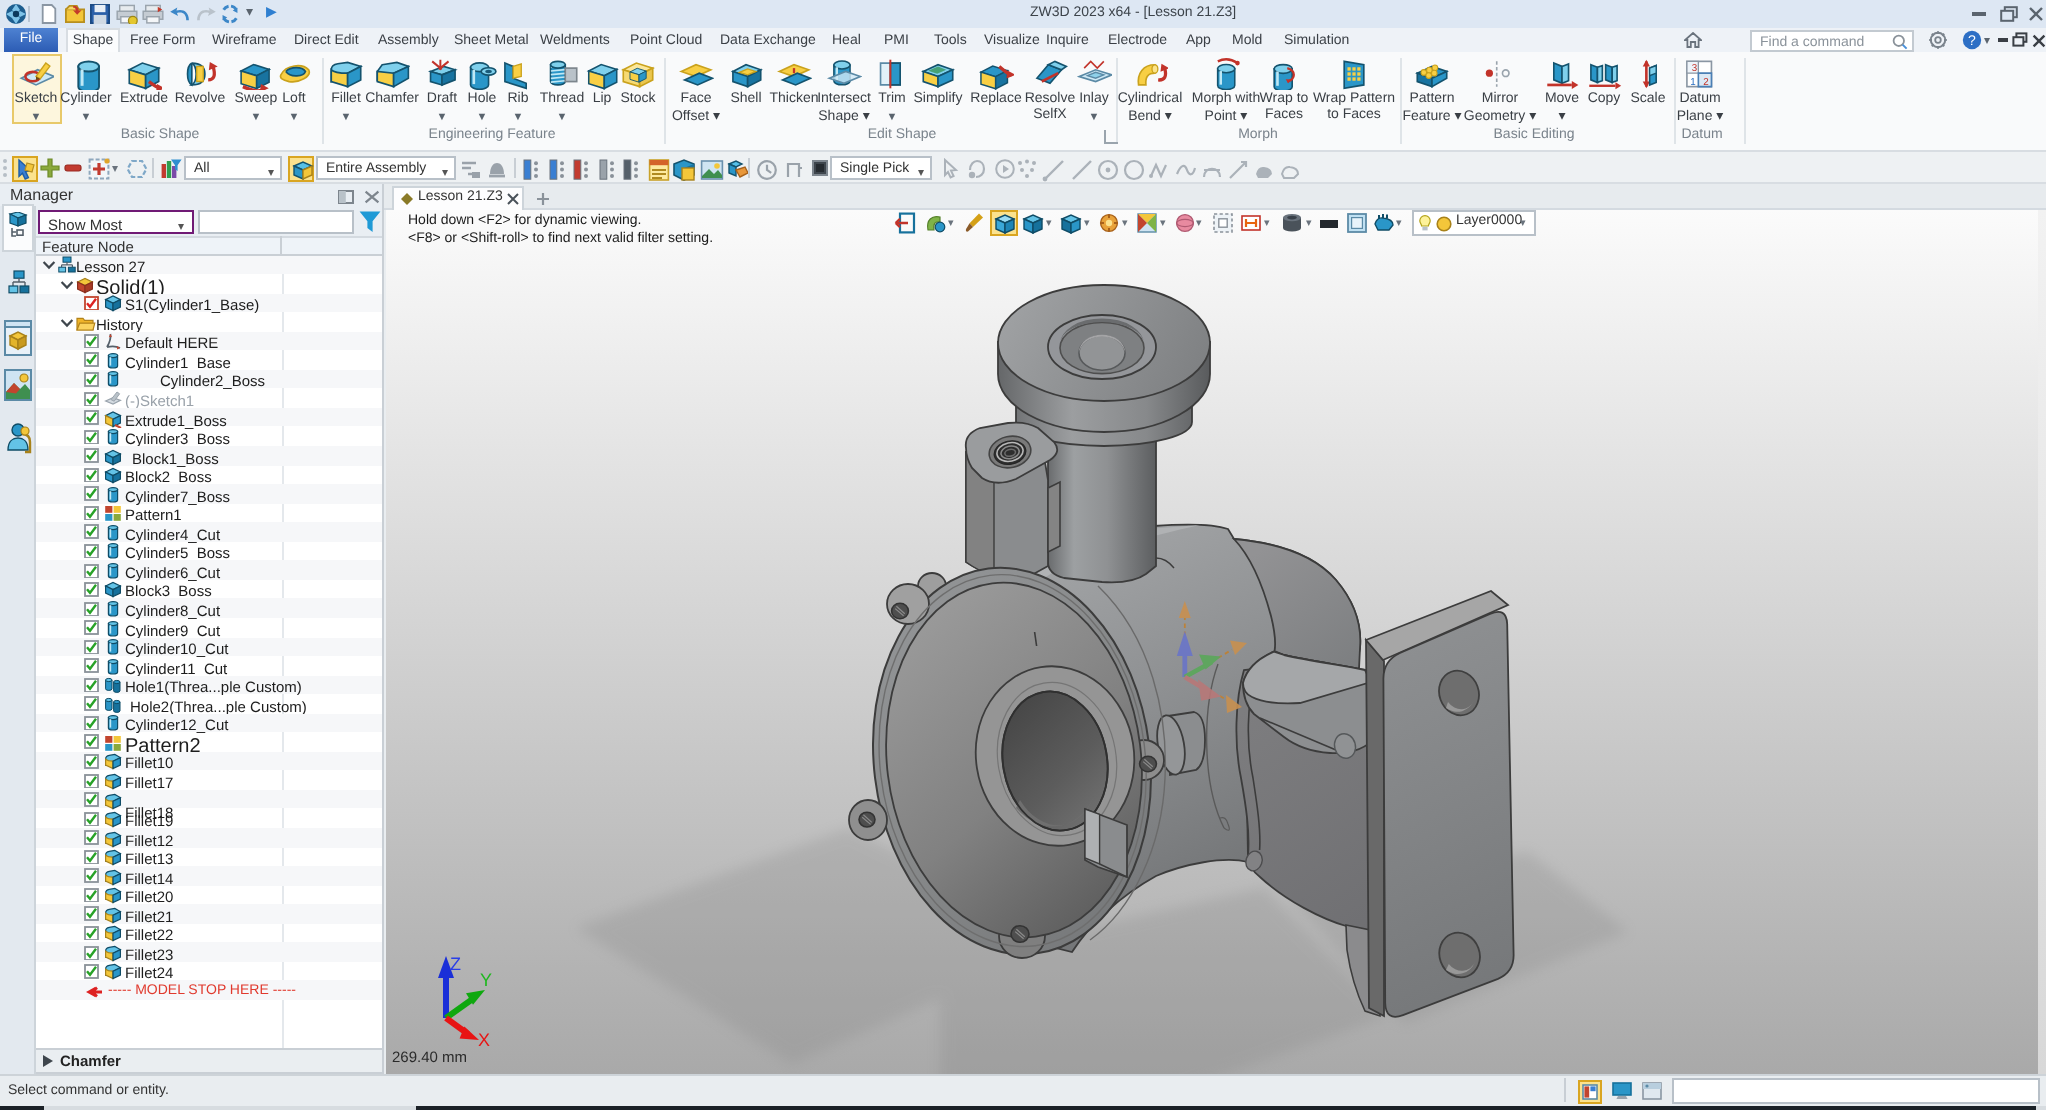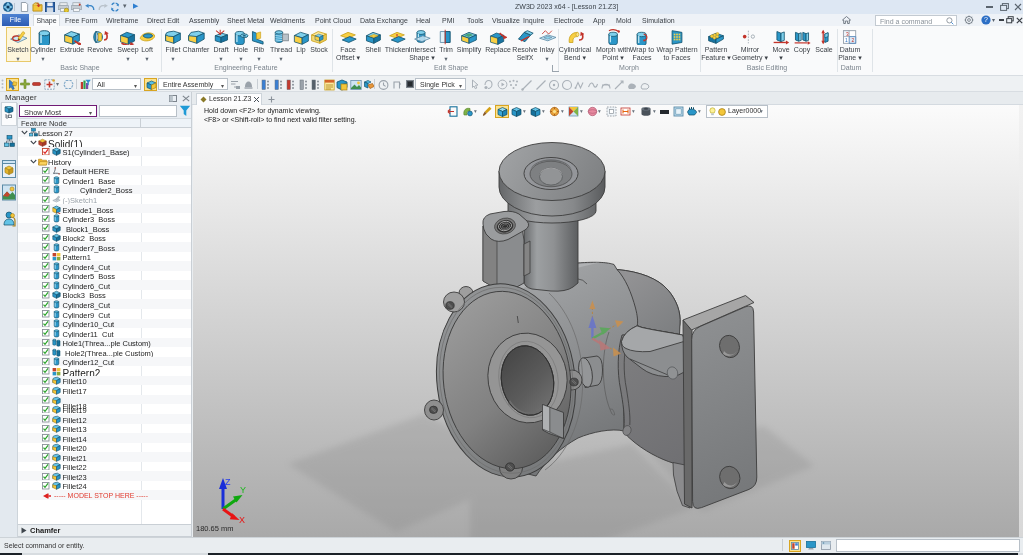--- a/index.html
+++ b/index.html
@@ -1358,21 +1358,21 @@
         <path d="M17 34 L17 12" stroke="#1a2fd8" stroke-width="3"></path>
         <path d="M13 14 L17 3 L21 14 Z" fill="#1a2fd8"></path>
         <text x="19" y="10" font-size="9" fill="#2a3fe8" font-family="Liberation Sans">Z</text>
         <path d="M17 34 L31 24" stroke="#0fa80f" stroke-width="3"></path>
         <path d="M27 21.6 L36.5 20 L30.5 27.4 Z" fill="#0fa80f"></path>
         <text x="34" y="18" font-size="9" fill="#1fb81f" font-family="Liberation Sans">Y</text>
         <path d="M17 34 L28 42" stroke="#e81414" stroke-width="3"></path>
         <path d="M26.2 38.2 L33.5 45 L23.8 44.2 Z" fill="#e81414"></path>
         <text x="33" y="48" font-size="9" fill="#e81414" font-family="Liberation Sans">X</text>
       </svg>
-      <div class="ab" style="left:196px;top:523.5px;font-size:7.5px;color:#2a2a2a">180.65 mm</div>
+      <div class="ab" style="left:196px;top:523.5px;font-size:7.5px;color:#2a2a2a">269.40 mm</div>
       <div class="ab" style="left:4px;top:541.5px;font-size:7px;color:#333">Select command or entity.</div>
       <div class="ab" style="left:782px;top:539px;width:1px;height:12px;background:#c8ced4"></div>
       <div class="ab" style="left:789px;top:539.5px;width:12px;height:12px;background:#fbe28e;border:1px solid #d9a521"></div>
       <svg class="ab" style="left:791px;top:541.5px" width="8" height="8" viewBox="0 0 8 8">
         <rect x="0.5" y="0.5" width="7" height="7" fill="#fff" stroke="#5b8aa6" stroke-width=".8"></rect>
         <rect x="1.2" y="1.2" width="2.4" height="5.6" fill="#c2452e"></rect>
         <rect x="4.2" y="1.2" width="2.6" height="2.4" fill="#3a7fd2"></rect>
       </svg>
       <svg class="ab" style="left:806px;top:541px" width="10" height="9" viewBox="0 0 10 9">
         <rect x="0.5" y="0.5" width="9" height="6" fill="#2a96c8" stroke="#16719c" stroke-width=".8"></rect>

